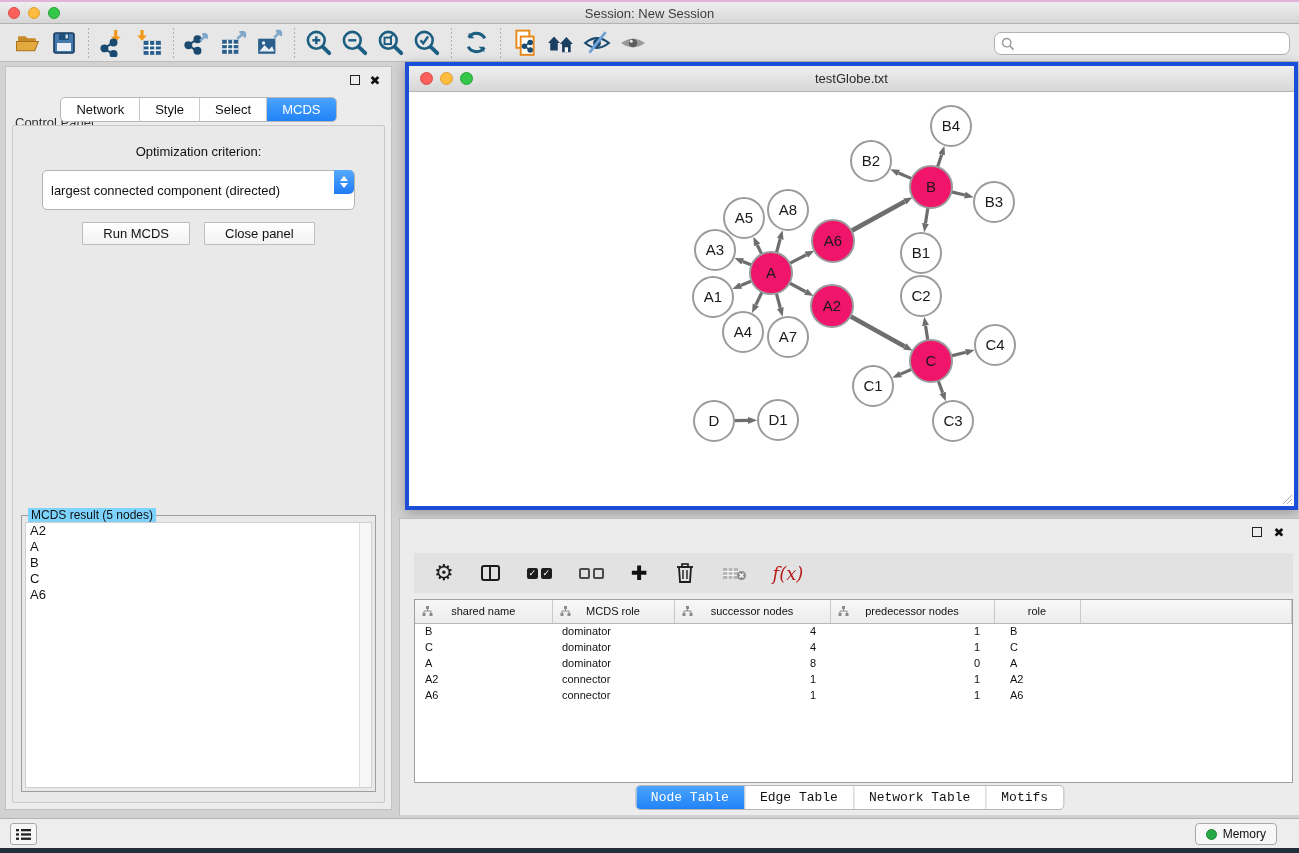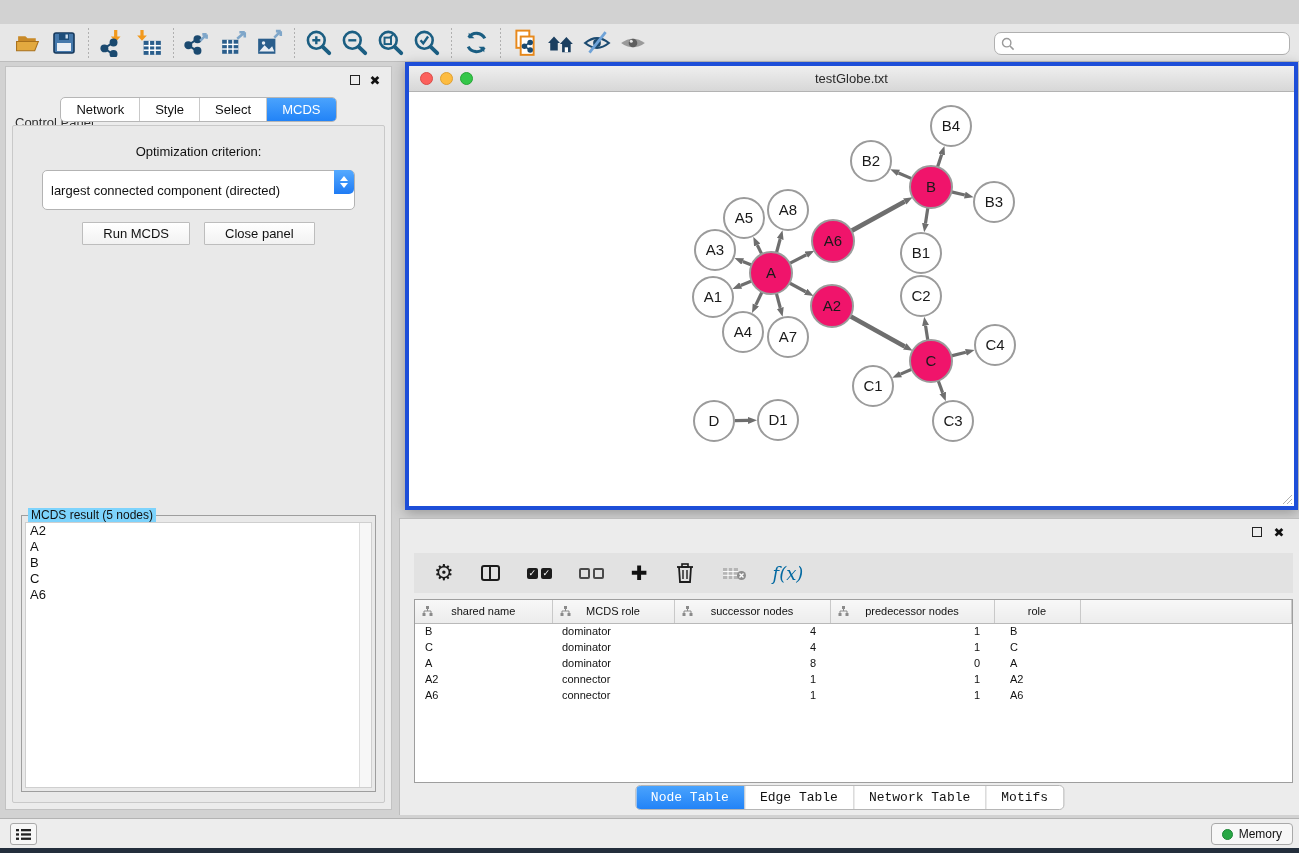--- a/index.html
+++ b/index.html
@@ -78,46 +78,54 @@
     display:flex; align-items:center; gap:27px; padding-left:20px; }
   .ticon { display:flex; align-items:center; justify-content:center; }
   .gear-glyph { font-size:22px; color:#1c1c1c; line-height:22px; font-family:"DejaVu Sans",sans-serif; }
   .cols-glyph { width:19px; height:16px; border:2.4px solid #1c1c1c; border-radius:3px; position:relative; }
   .cols-glyph::after { content:""; position:absolute; left:6px; top:0; bottom:0; width:2.4px; background:#1c1c1c; }
   .cb-pair { display:flex; gap:3px; }
   .cb { width:11px; height:11px; border-radius:2px; }
   .cb.checked { background:#1c1c1c; color:#fff; font-size:9px; line-height:11px; text-align:center; }
   .cb.empty { border:2px solid #4a4a4a; }
   .plus-glyph { font-size:20px; color:#111; line-height:20px; font-family:"DejaVu Sans",sans-serif; }
-  .fx { font-family:"DejaVu Serif",serif; font-style:italic; font-size:18px; color:#0369a1; }
+  .fx { font-family:"DejaVu Serif",serif; font-style:italic; font-size:18px; color:#b91c1c; }
 
   .dtable-wrap { position:absolute; left:14px; right:6px; top:80px; bottom:32px; background:#fff; border:1px solid #9e9e9e; overflow:hidden; }
   table.dtable { border-collapse:collapse; width:100%; table-layout:fixed; }
   .dtable th { height:23px; background:linear-gradient(#f8f8f8,#ececec); border-bottom:1px solid #b9b9b9;
     border-right:1px solid #c9c9c9; font-size:11px; font-weight:normal; color:#111; text-align:center; position:relative; }
   .dtable th .hicon { position:absolute; left:7px; top:6px; }
   .dtable td { height:16px; font-size:11px; color:#111; padding-left:10px; white-space:nowrap; }
   .dtable td.num { text-align:right; padding-right:14px; }
   .dtable td.namecol { padding-left:16px; }
   .bottom-tabs { position:absolute; bottom:5px; left:50%; transform:translateX(-50%);font-family:Liberation Mono, monospace; }
 
   
   .statusbar { position:absolute; left:0; top:818px; width:100%; height:30px; background:#ededed; border-top:1px solid #b3b3b3; }
   .list-btn { position:absolute; left:10px; top:4px; width:27px; height:22px; background:#f7f7f7;
     border:1px solid #a9a9a9; border-radius:3px; display:flex; align-items:center; justify-content:center; }
-  .memory-btn { position:absolute; right:6px; top:4px; height:22px; background:#f7f7f7; border:1px solid #a9a9a9;
+  .memory-btn { position:absolute; right:22px; top:4px; height:22px; background:#f7f7f7; border:1px solid #a9a9a9;
     border-radius:4px; display:flex; align-items:center; gap:6px; padding:0 10px; font-size:12px; color:#111; }
   .mem-dot { width:11px; height:11px; border-radius:50%; background:#28a745; border:1px solid #1d8636; }
   .desktop-strip { position:absolute; left:0; top:848px; width:100%; height:5px; background:#232e3c; }
 </style>
 </head>
 <body>
 
 <div class="screen">
 
+  <div class="titlebar">
+    <div class="lights">
+      <div class="light red"></div>
+      <div class="light yellow"></div>
+      <div class="light green"></div>
+    </div>
+    <div class="title">Session: New Session</div>
+  </div>
 
   <div class="toolbar">
     <div class="tbtn">
       <svg width="27" height="27" viewBox="0 0 26 26">
         <path d="M3,7 h7 l2,2 h8 v3 H3 z" fill="#c98a28"></path>
         <path d="M1.5,12 h21 l-3.5,9 H1.5 z" fill="#e3a93f" stroke="#a8701c" stroke-width="1"></path>
       </svg>
     </div>
     <div class="tbtn">
       <svg width="26" height="26" viewBox="0 0 26 26">

